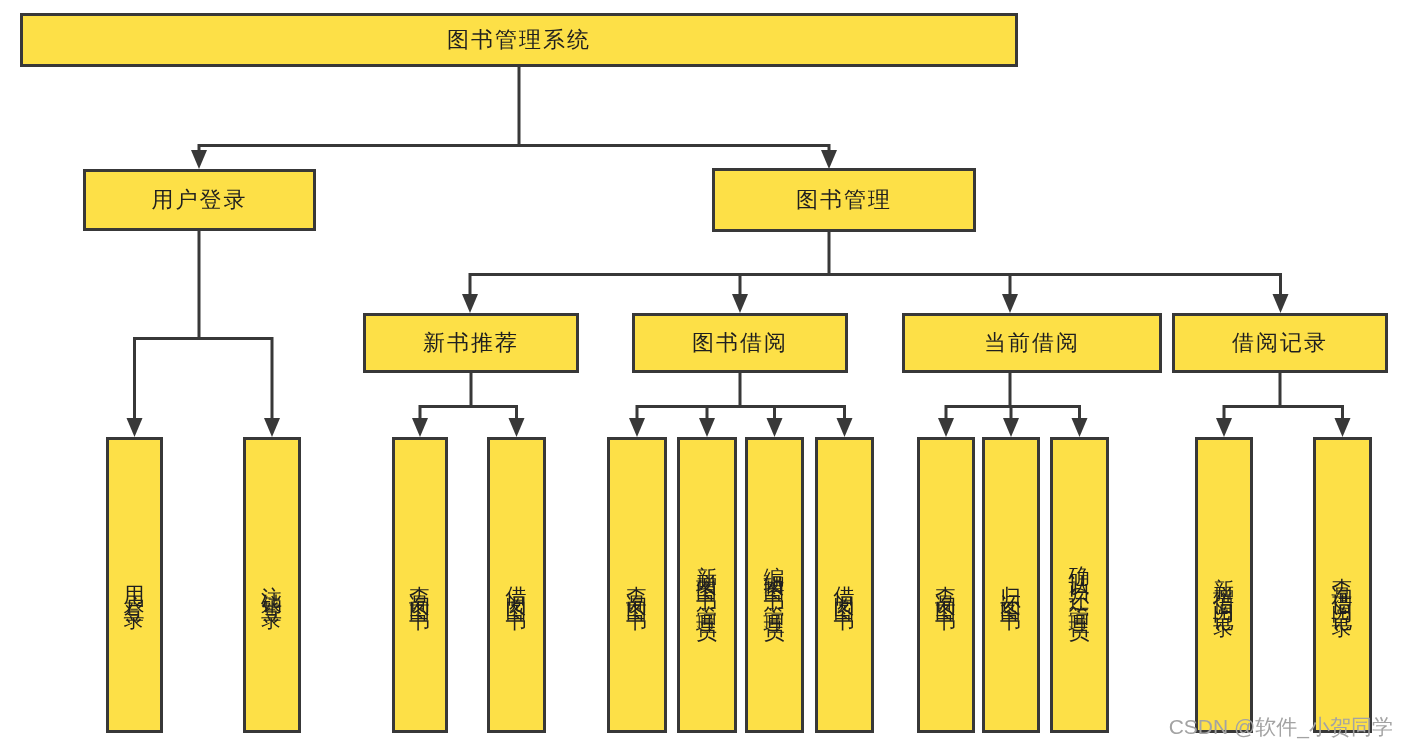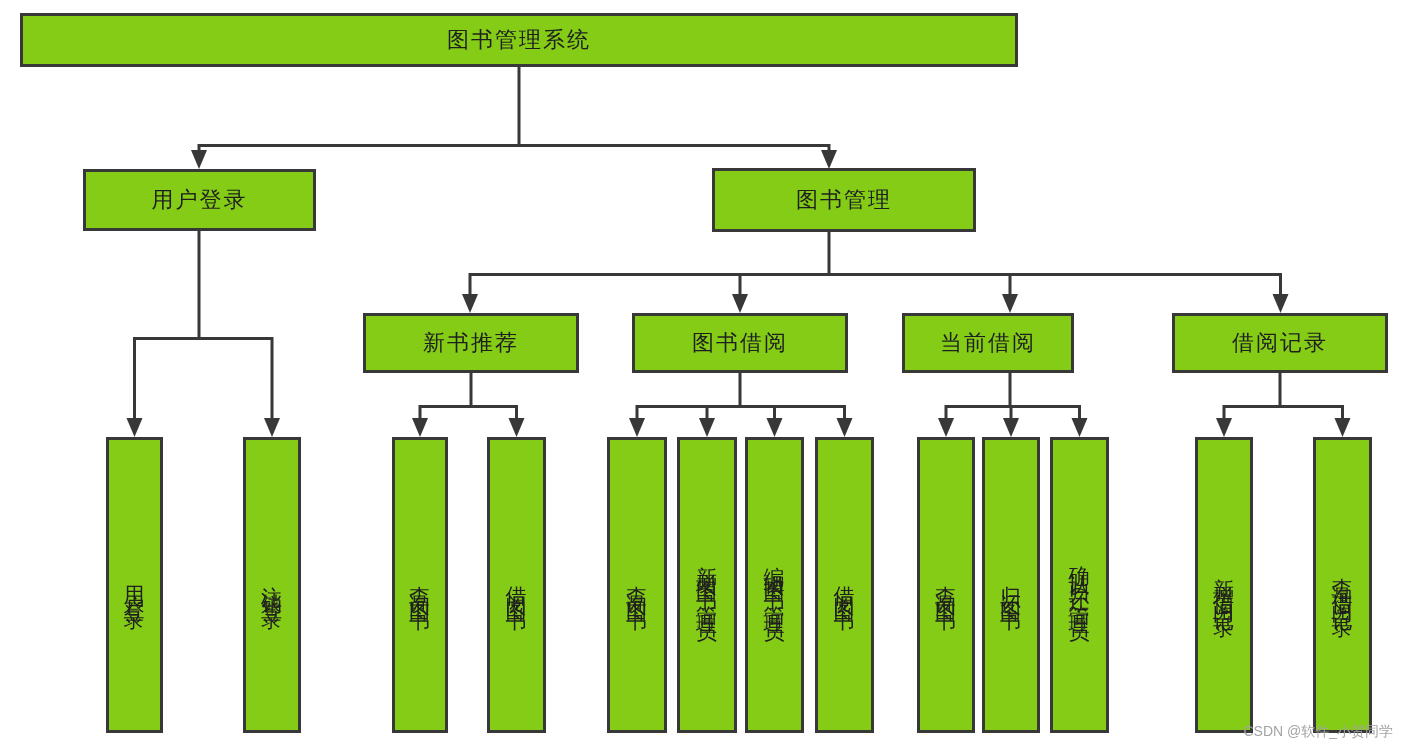--- a/index.html
+++ b/index.html
@@ -7,32 +7,32 @@
     width:1405px;height:747px;position:relative;overflow:hidden;
     background:#ffffff;
     font-family:"Liberation Sans","DejaVu Sans",sans-serif;
   }
   .canvas{position:absolute;inset:0;}
   svg.connectors{position:absolute;left:0;top:0;pointer-events:none;}
   .cl{stroke:#383838;stroke-width:3;fill:none;}
   .ah{fill:#383838;stroke:none;}
   .node{
     position:absolute;box-sizing:border-box;
-    border:3px solid #383838;background:#84cc16;
+    border:3px solid #383838;background:#fde047;
     display:flex;align-items:center;justify-content:center;
     color:#1f1f1f;
   }
   .h-node span{font-size:22px;letter-spacing:2px;white-space:nowrap;}
   .v-node span{
     writing-mode:vertical-rl;text-orientation:mixed;
     font-size:21px;line-height:1;letter-spacing:8px;white-space:nowrap;
   }
   .watermark{
     position:absolute;right:12px;bottom:6px;
-    font-size:14px;color:#a3a3a3;white-space:nowrap;
+    font-size:21px;color:#a3a3a3;white-space:nowrap;
   }
 </style>
 </head>
 <body>
 
 <div class="canvas">
 
   <svg class="connectors" width="1405" height="747" viewBox="0 0 1405 747">
     <g>
       <path class="cl" d="M519 67 V145.5 M197.5 145.5 H830.5 M199 144 V151 M829 144 V151"></path>
@@ -86,21 +86,21 @@
   <div class="node h-node" style="left:712px;top:168px;width:264px;height:64px">
     <span>图书管理</span>
   </div>
 
   <div class="node h-node" style="left:363px;top:313px;width:216px;height:60px">
     <span>新书推荐</span>
   </div>
   <div class="node h-node" style="left:632px;top:313px;width:216px;height:60px">
     <span>图书借阅</span>
   </div>
-  <div class="node h-node" style="left:902px;top:313px;width:172px;height:60px">
+  <div class="node h-node" style="left:902px;top:313px;width:260px;height:60px">
     <span>当前借阅</span>
   </div>
   <div class="node h-node" style="left:1172px;top:313px;width:216px;height:60px">
     <span>借阅记录</span>
   </div>
 
   <div class="node v-node" style="left:106px;top:437px;width:57px;height:296px">
     <span>用户登录</span>
   </div>
   <div class="node v-node" style="left:243px;top:437px;width:58px;height:296px">

